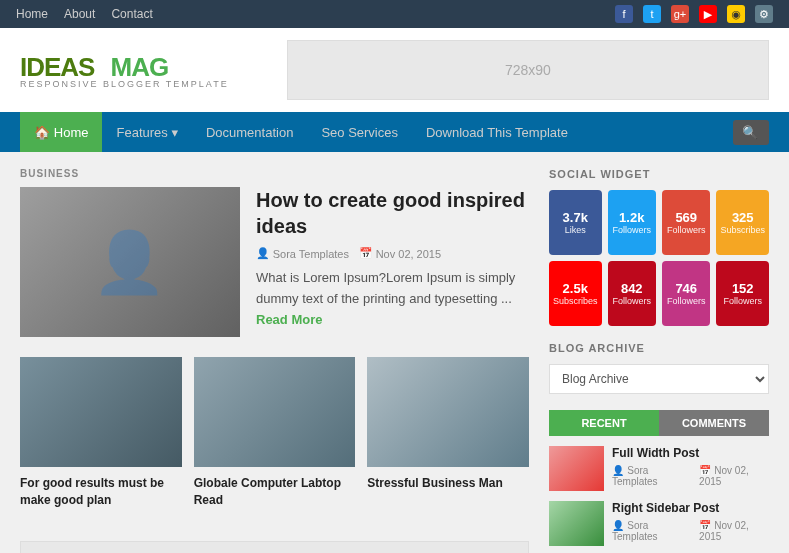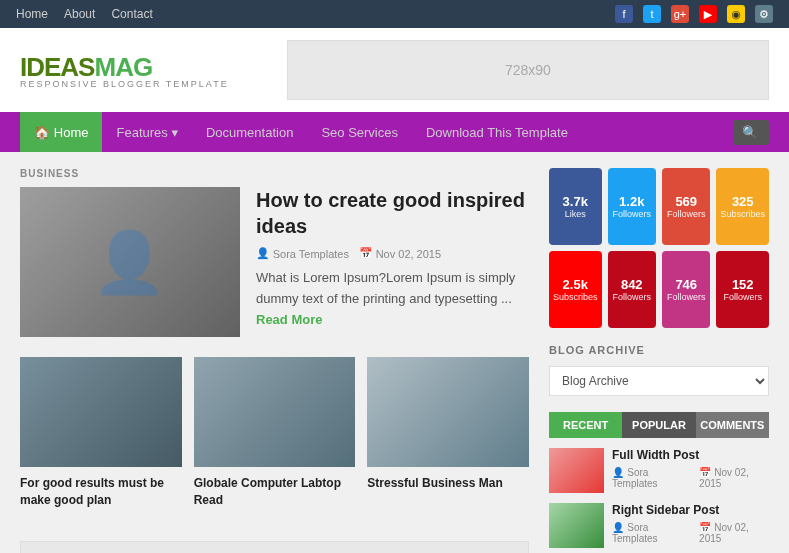--- a/index.html
+++ b/index.html
@@ -19,21 +19,21 @@
     .si-set { background: #607d8b; }
 
     
     .header { background: #fff; padding: 12px 20px; display: flex; align-items: center; gap: 20px; }
     .logo { font-size: 26px; font-weight: bold; color: #333; letter-spacing: -1px; }
     .logo span { color: #4d7c0f; }
     .logo-sub { font-size: 9px; color: #888; letter-spacing: 2px; display: block; text-transform: uppercase; margin-top: -4px; }
     .ad-banner { flex: 1; background: #e8e8e8; height: 60px; display: flex; align-items: center; justify-content: center; color: #aaa; font-size: 14px; border: 1px solid #ddd; margin-left: 38px; }
 
     
-    .main-nav { background: #a21caf; display: flex; align-items: center; justify-content: space-between; padding: 0 20px; height: 40px; }
+    .main-nav { background: #0369a1; display: flex; align-items: center; justify-content: space-between; padding: 0 20px; height: 40px; }
     .main-nav-left { display: flex; align-items: center; height: 100%; }
     .nav-item { color: #ccc; font-size: 13px; padding: 0 14px; height: 100%; display: flex; align-items: center; cursor: pointer; text-decoration: none; }
     .nav-home { background: #4caf50; color: #fff; }
     .nav-search { background: #555; border: none; color: #fff; padding: 5px 10px; cursor: pointer; border-radius: 3px; font-size: 13px; }
 
     
     .content-wrap { display: flex; gap: 20px; padding: 16px 20px; max-width: 789px; margin: 0 auto; }
     .main-col { flex: 1; }
     .sidebar { width: 220px; flex-shrink: 0; }
 
@@ -58,21 +58,21 @@
 
     
     .ad-banner-2 { background: #e8e8e8; height: 50px; display: flex; align-items: center; justify-content: center; color: #aaa; font-size: 14px; border: 1px solid #ddd; margin-bottom: 16px; }
 
     
     .sidebar-section { margin-bottom: 16px; }
     .sidebar-title { font-size: 11px; font-weight: bold; color: #777; letter-spacing: 1px; text-transform: uppercase; margin-bottom: 10px; }
 
     
     .social-grid { display: grid; grid-template-columns: repeat(4, 1fr); gap: 6px; }
-    .social-box { border-radius: 4px; padding: 26px 4px; text-align: center; color: white; cursor: pointer; }
+    .social-box { border-radius: 4px; padding: 20px 4px; text-align: center; color: white; cursor: pointer; }
     .sb-fb { background: #3b5998; }
     .sb-tw { background: #1da1f2; }
     .sb-gp { background: #dd4b39; }
     .sb-rss { background: #f5a623; }
     .sb-yt { background: #ff0000; }
     .sb-pi { background: #bd081c; }
     .sb-ig { background: #c13584; }
     .sb-pi2 { background: #bd081c; }
     .social-count { font-size: 13px; font-weight: bold; display: block; }
     .social-label { font-size: 9px; opacity: 0.9; display: block; }
@@ -118,21 +118,21 @@
     <div class="social-icon-top si-tw">t</div>
     <div class="social-icon-top si-gp">g+</div>
     <div class="social-icon-top si-yt">▶</div>
     <div class="social-icon-top si-sc">◉</div>
     <div class="social-icon-top si-set">⚙</div>
   </div>
 </div>
 
 <div class="header">
   <div>
-    <div class="logo"><span>IDEAS</span><span style="color:#4caf50;">MAG</span></div>
+    <div class="logo"><span>IDEAS</span><span style="color:#4caf50;margin-left:16px;">MAG</span></div>
     <div class="logo-sub">RESPONSIVE BLOGGER TEMPLATE</div>
   </div>
   <div class="ad-banner">728x90</div>
 </div>
 
 <div class="main-nav">
   <div class="main-nav-left">
     <a class="nav-item nav-home">🏠 Home</a>
     <a class="nav-item">Features ▾</a>
     <a class="nav-item">Documentation</a>
@@ -185,20 +185,21 @@
       </div>
     </div>
 
     <div class="ad-banner-2">468x60</div>
 
   </div>
 
   <div class="sidebar">
 
     <div class="sidebar-section">
+      <div class="sidebar-title">SOCIAL WIDGET</div>
       <div class="social-grid">
         <div class="social-box sb-fb">
           <span class="social-count">3.7k</span>
           <span class="social-label">Likes</span>
         </div>
         <div class="social-box sb-tw">
           <span class="social-count">1.2k</span>
           <span class="social-label">Followers</span>
         </div>
         <div class="social-box sb-gp">
@@ -230,21 +231,20 @@
 
     <div class="sidebar-section">
       <div class="sidebar-title">BLOG ARCHIVE</div>
       <select class="archive-select">
         <option>Blog Archive</option>
       </select>
     </div>
 
     <div class="tab-bar">
       <button class="tab-btn tab-recent">RECENT</button>
-      <button class="tab-btn tab-popular">POPULAR</button>
       <button class="tab-btn tab-comments">COMMENTS</button>
     </div>
 
     <div class="recent-item">
       <div class="recent-thumb img-car"></div>
       <div class="recent-info">
         <div class="recent-title">Full Width Post</div>
         <div class="recent-meta">
           <span>👤 <span>Sora Templates</span></span>
           <span>📅 <span>Nov 02, 2015</span></span>

